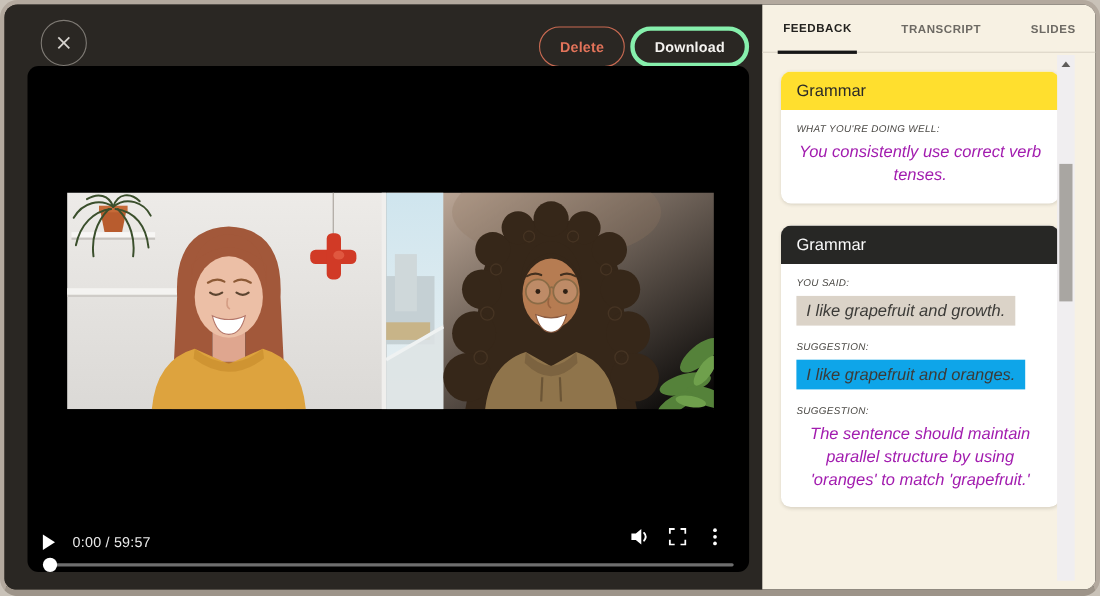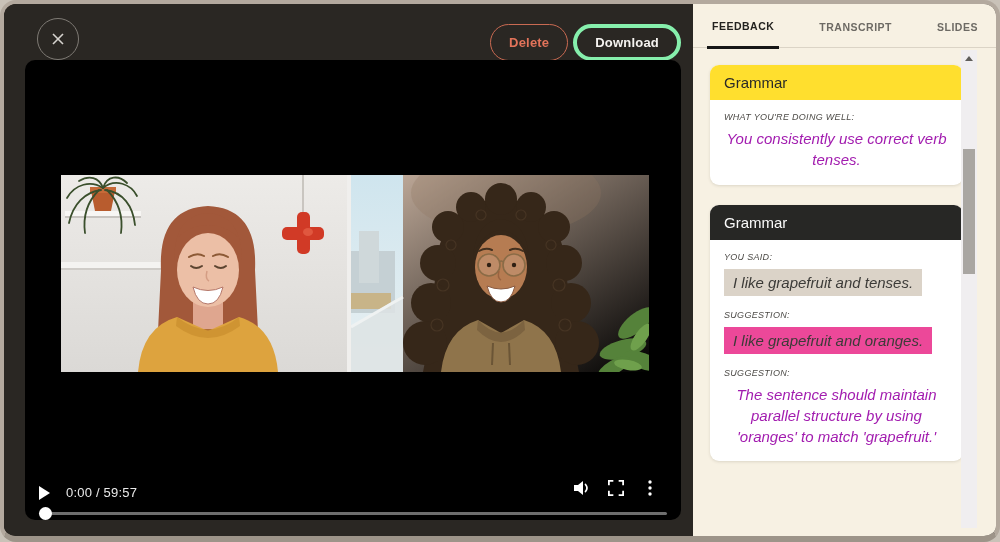--- a/index.html
+++ b/index.html
@@ -45,21 +45,21 @@
   .card-header{ padding:9px 14px; font-size:15px; }
   .card-header.yellow{ background:#ffdf2e; color:#2a2a28; }
   .card-header.dark{ background:#272725; color:#fafafa; }
   .card-body{ padding:12px 14px 14px;font-style:italic; }
   .flabel{ font-size:9px; color:#4c4a46; letter-spacing:.3px; margin:8px 0 6px; }
   .flabel:first-child{ margin-top:0; }
   .ftext{ font-size:15px; color:#a21caf; line-height:1.42; margin-bottom:13px;text-align:center; }
   .ftext:last-child{ margin-bottom:0; }
   .hl{ display:inline-block; font-size:15px; color:#3c3b38; padding:5px 9px; margin:1px 0 6px; }
   .hl-said{ background:#dbd3c8; }
-  .hl-suggestion{ background:#ec4899; }
+  .hl-suggestion{ background:#0ea5e9; }
   
   .scrollbar{ position:absolute; top:46px; bottom:8px; right:19px; width:16px; background:#f0eef0; }
   .scroll-up{ position:absolute; top:0; left:0; width:16px; height:17px; display:flex; align-items:center; justify-content:center; cursor:pointer; }
   .scroll-up .tri{ width:0; height:0; border-left:4px solid transparent; border-right:4px solid transparent; border-bottom:5px solid #5f5d5a; }
   .scroll-thumb{ position:absolute; top:99px; left:2px; width:12px; height:125px; background:#a9a6a2; cursor:pointer; }
 </style>
 </head>
 <body>
 
 <div class="window">
@@ -256,21 +256,21 @@
         <div class="card-body">
           <div class="flabel">WHAT YOU'RE DOING WELL:</div>
           <div class="ftext">You consistently use correct verb tenses.</div>
         </div>
       </div>
 
       <div class="card">
         <div class="card-header dark">Grammar</div>
         <div class="card-body">
           <div class="flabel">YOU SAID:</div>
-          <span class="hl hl-said">I like grapefruit and tenses.</span>
+          <span class="hl hl-said">I like grapefruit and growth.</span>
           <div class="flabel">SUGGESTION:</div>
           <span class="hl hl-suggestion">I like grapefruit and oranges.</span>
           <div class="flabel">SUGGESTION:</div>
           <div class="ftext">The sentence should maintain parallel structure by using 'oranges' to match 'grapefruit.'</div>
         </div>
       </div>
     </div>
 
     <div class="scrollbar">
       <div class="scroll-up">

